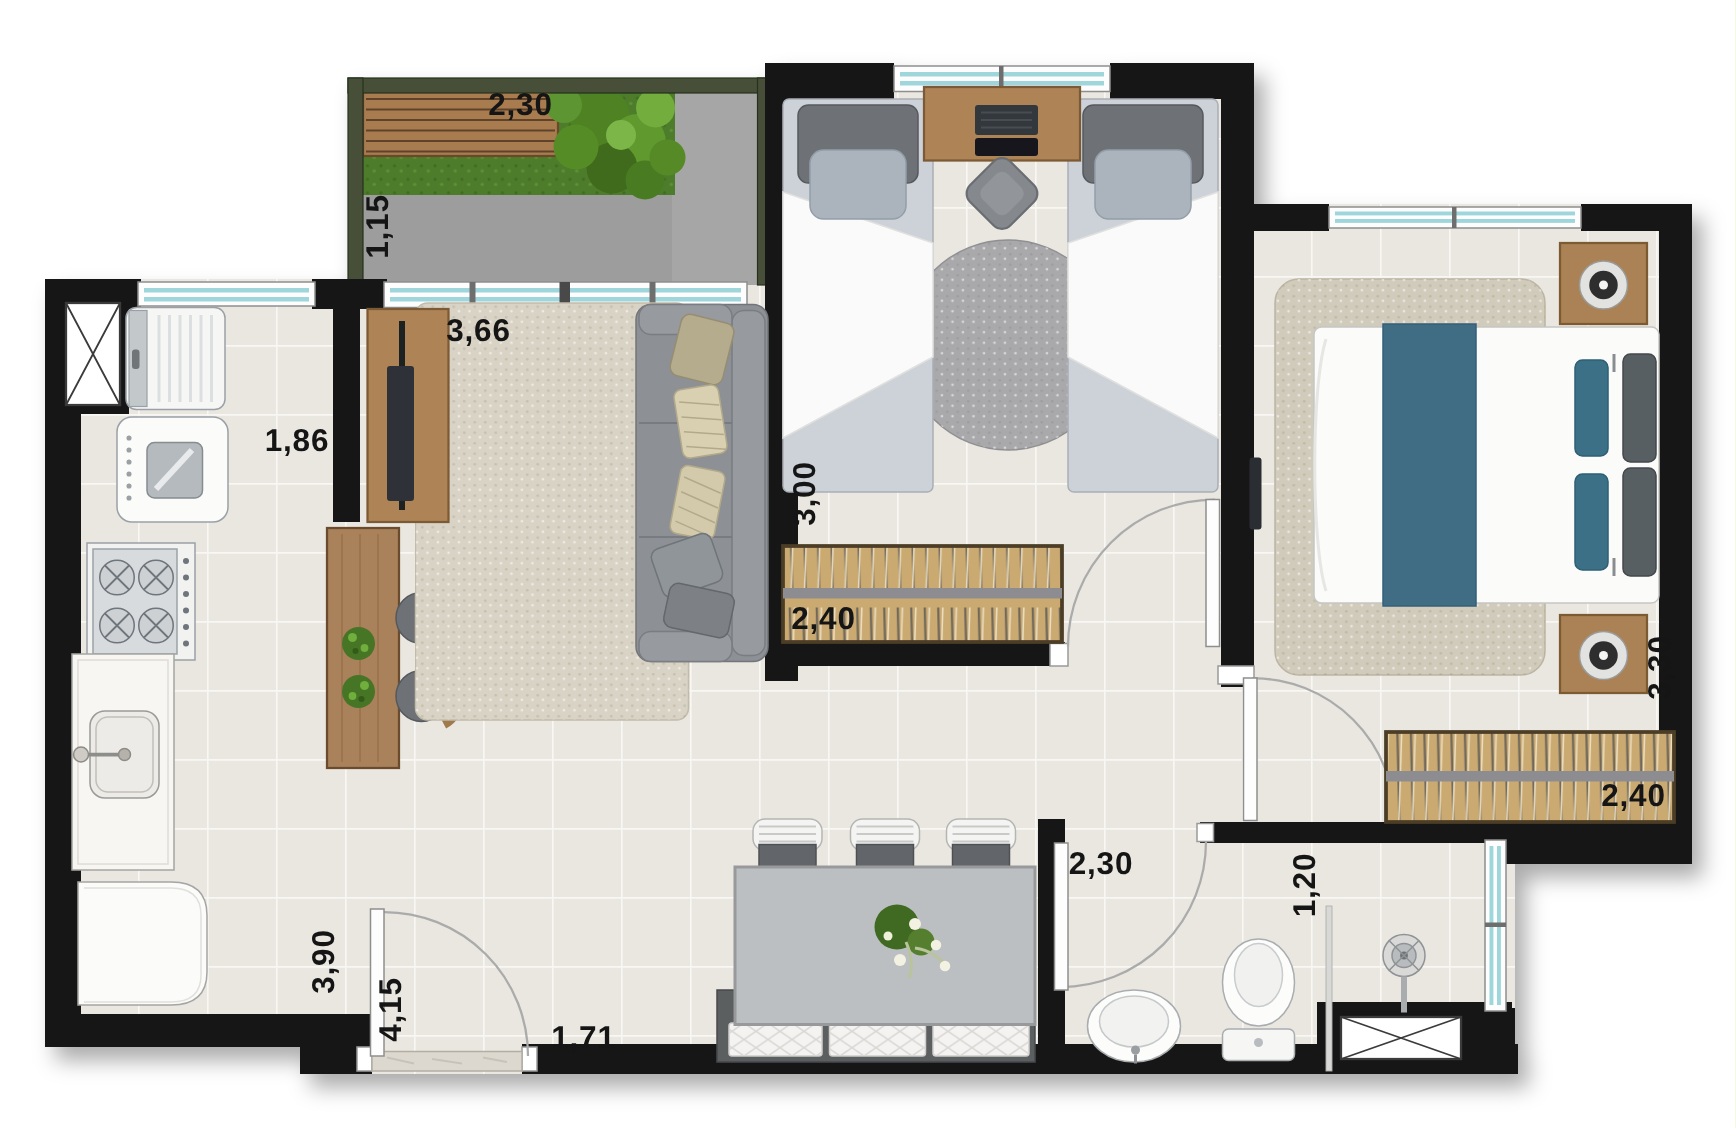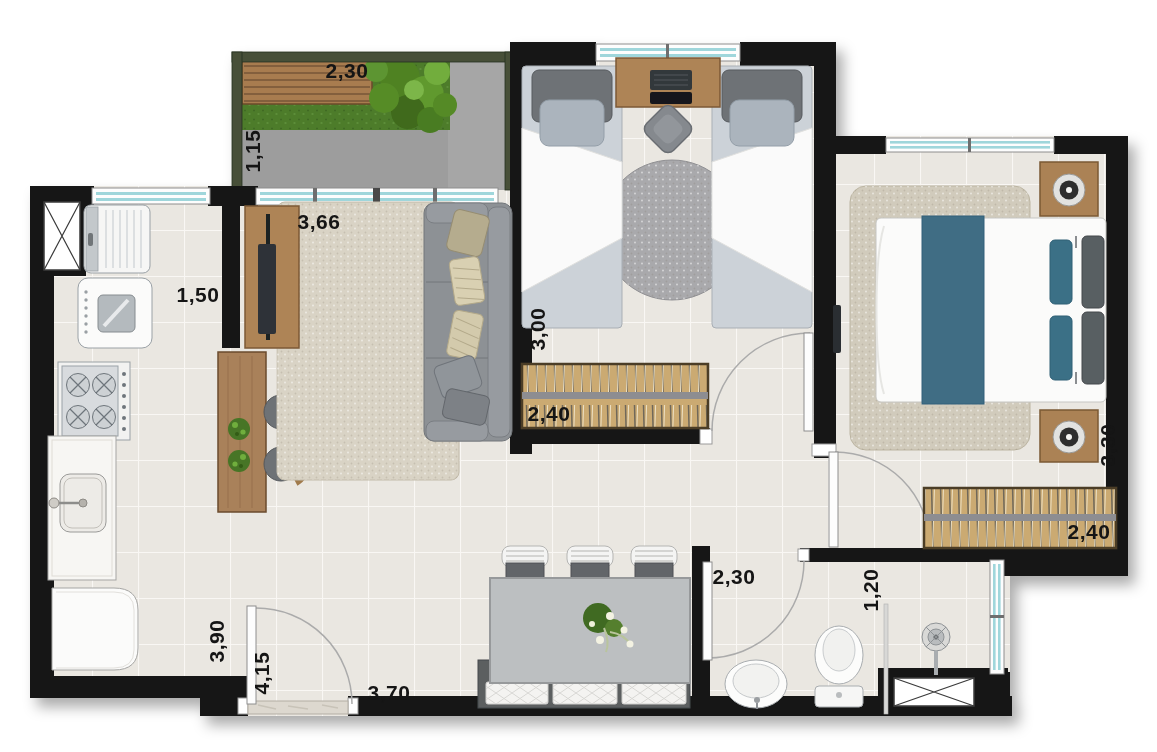--- a/index.html
+++ b/index.html
@@ -381,24 +381,24 @@
         <path d="M926 627 l20 20 M946 627 l-20 20" stroke="#8f9396" stroke-width="1"></path>
         <rect x="934" y="651" width="4" height="24" fill="#a9adb0"></rect>
       </g>
     </g>
 
   </g>
 </svg>
 
   <div class="dim" style="left:347px; top:70px;">2,30</div>
   <div class="dim rot" style="left:252px; top:151px;">1,15</div>
-  <div class="dim" style="left:198px; top:294px;">1,50</div>
+  <div class="dim" style="left:198px; top:294px;">1,86</div>
   <div class="dim" style="left:319px; top:221px;">3,66</div>
   <div class="dim rot" style="left:537px; top:329px;">3,00</div>
   <div class="dim" style="left:549px; top:413px;">2,40</div>
   <div class="dim rot" style="left:1107px;top:445px;">3,30</div>
   <div class="dim" style="left:1089px;top:531px;">2,40</div>
   <div class="dim rot" style="left:216px; top:641px;">3,90</div>
   <div class="dim rot" style="left:261px; top:673px;">4,15</div>
-  <div class="dim" style="left:389px; top:692px;">3,70</div>
+  <div class="dim" style="left:389px; top:692px;">1,71</div>
   <div class="dim" style="left:734px; top:576px;">2,30</div>
   <div class="dim rot" style="left:870px; top:590px;">1,20</div>
 </div>
 
 </body></html>

